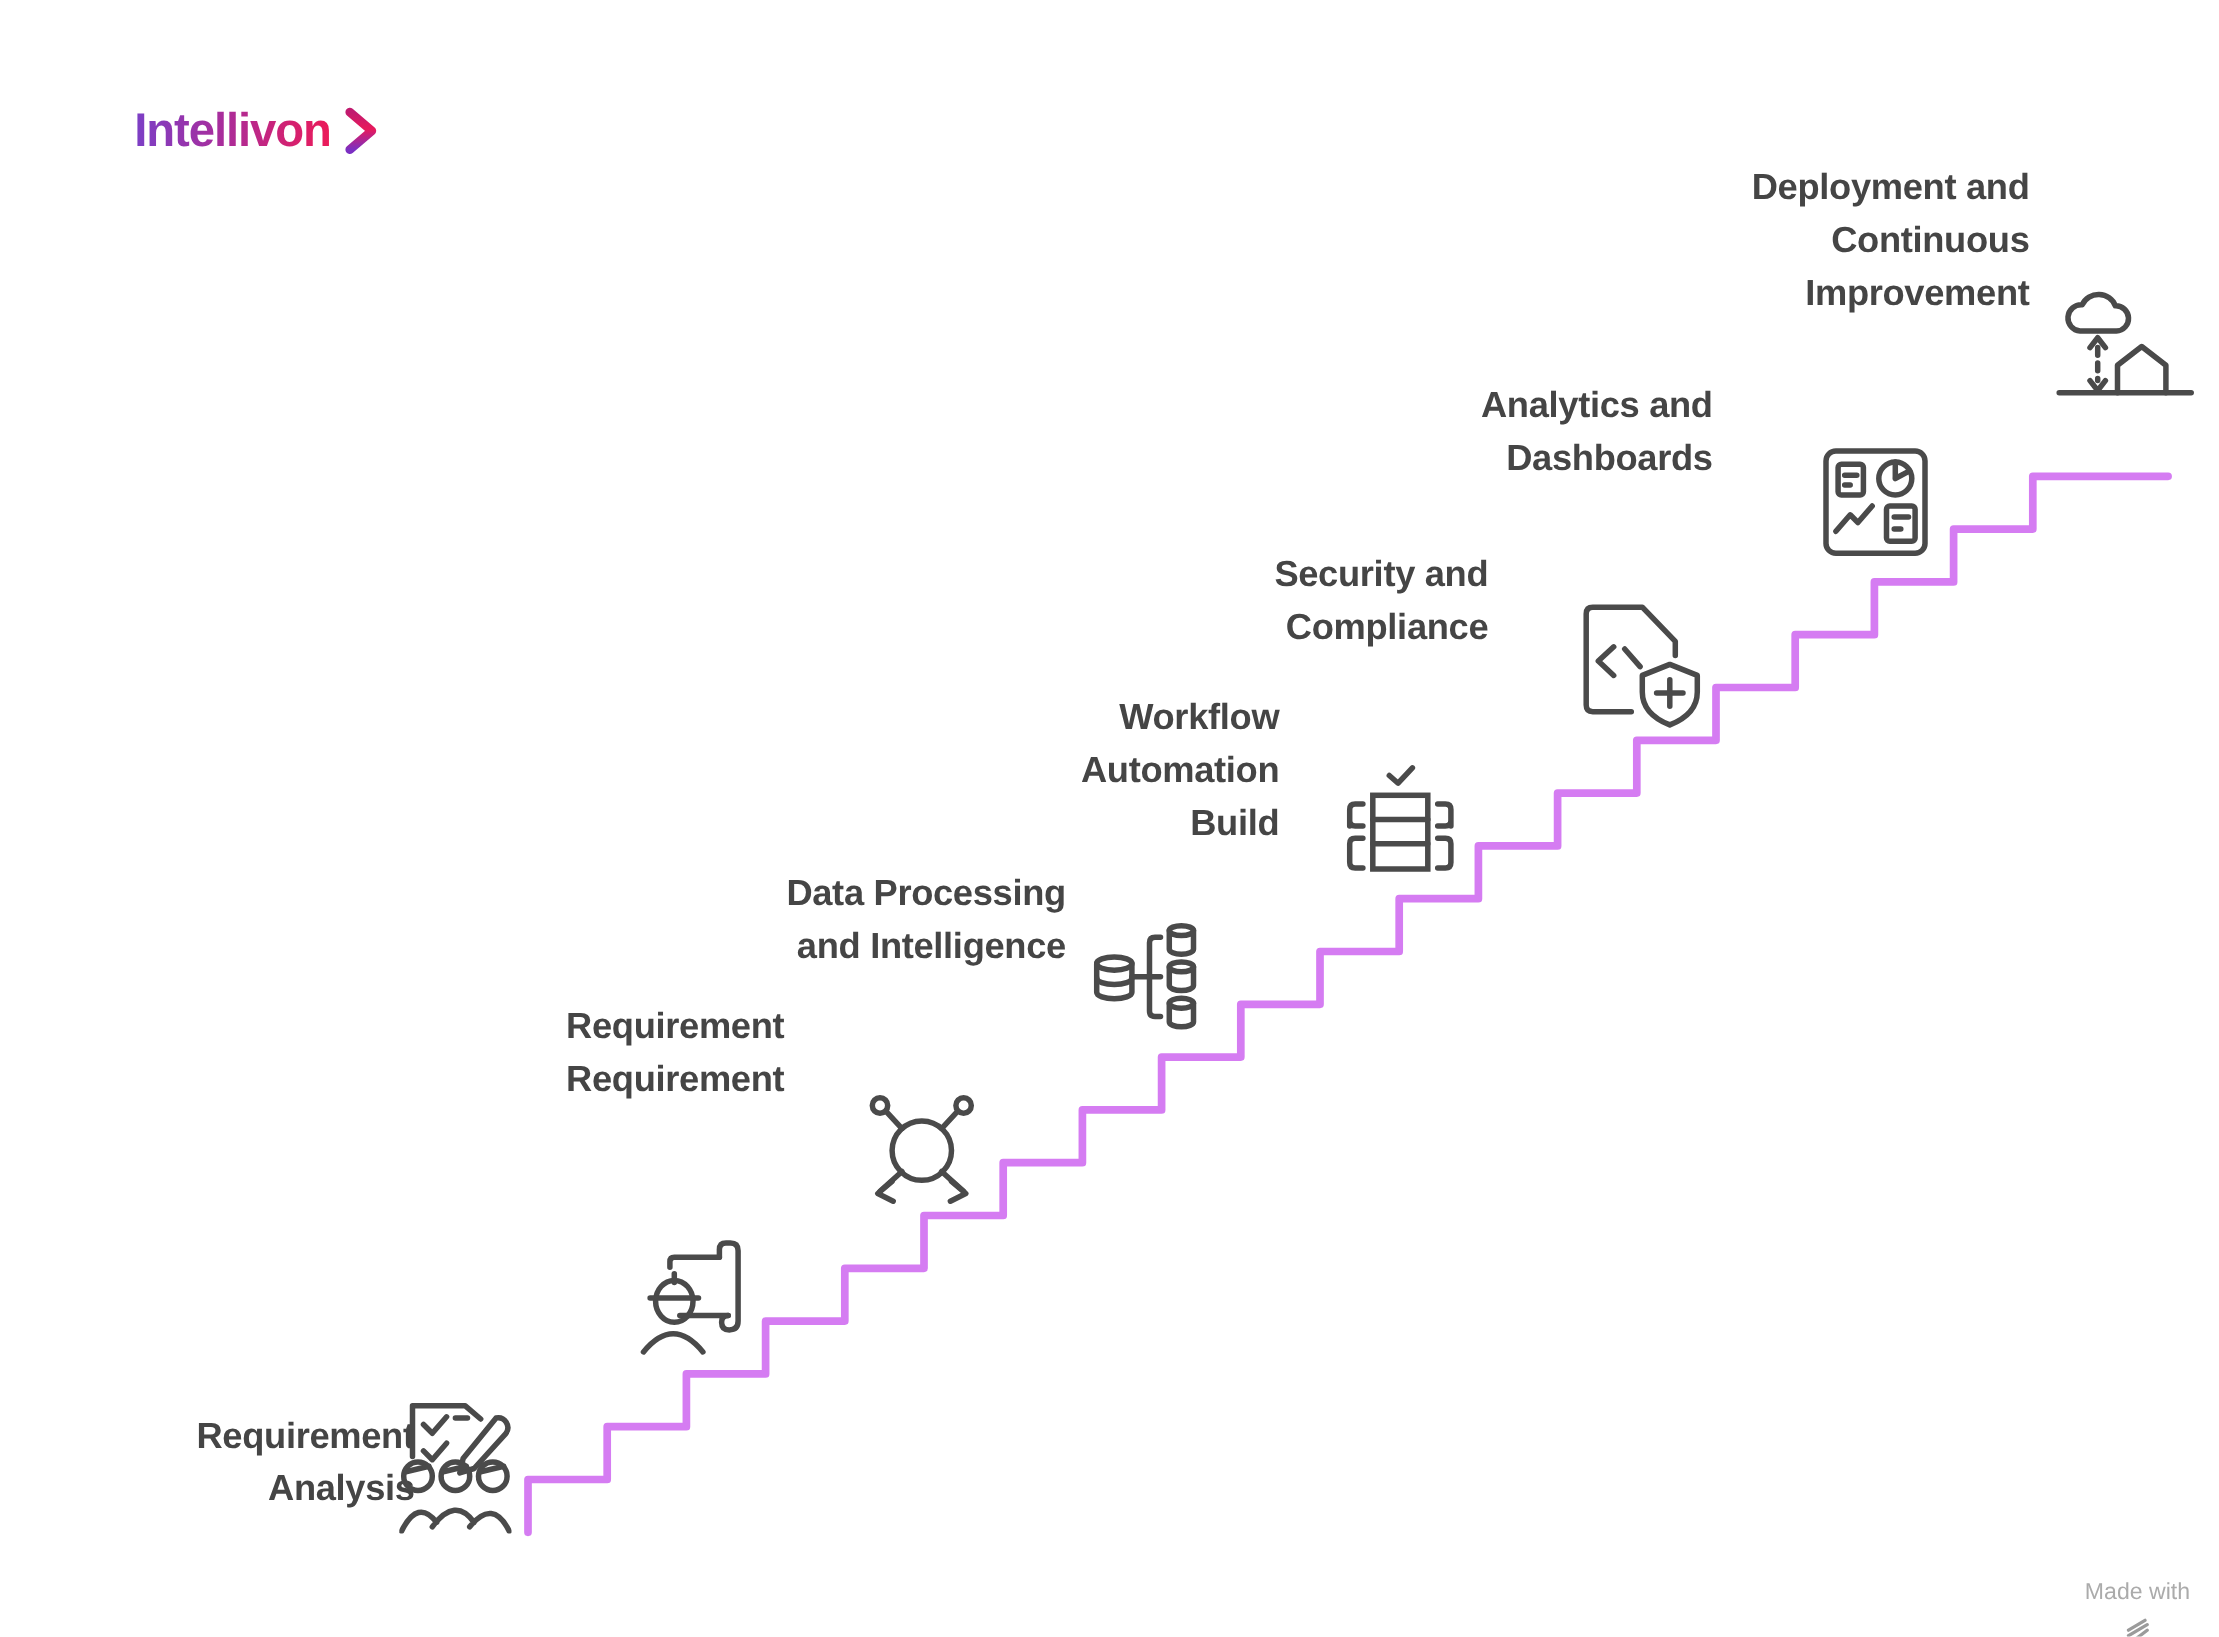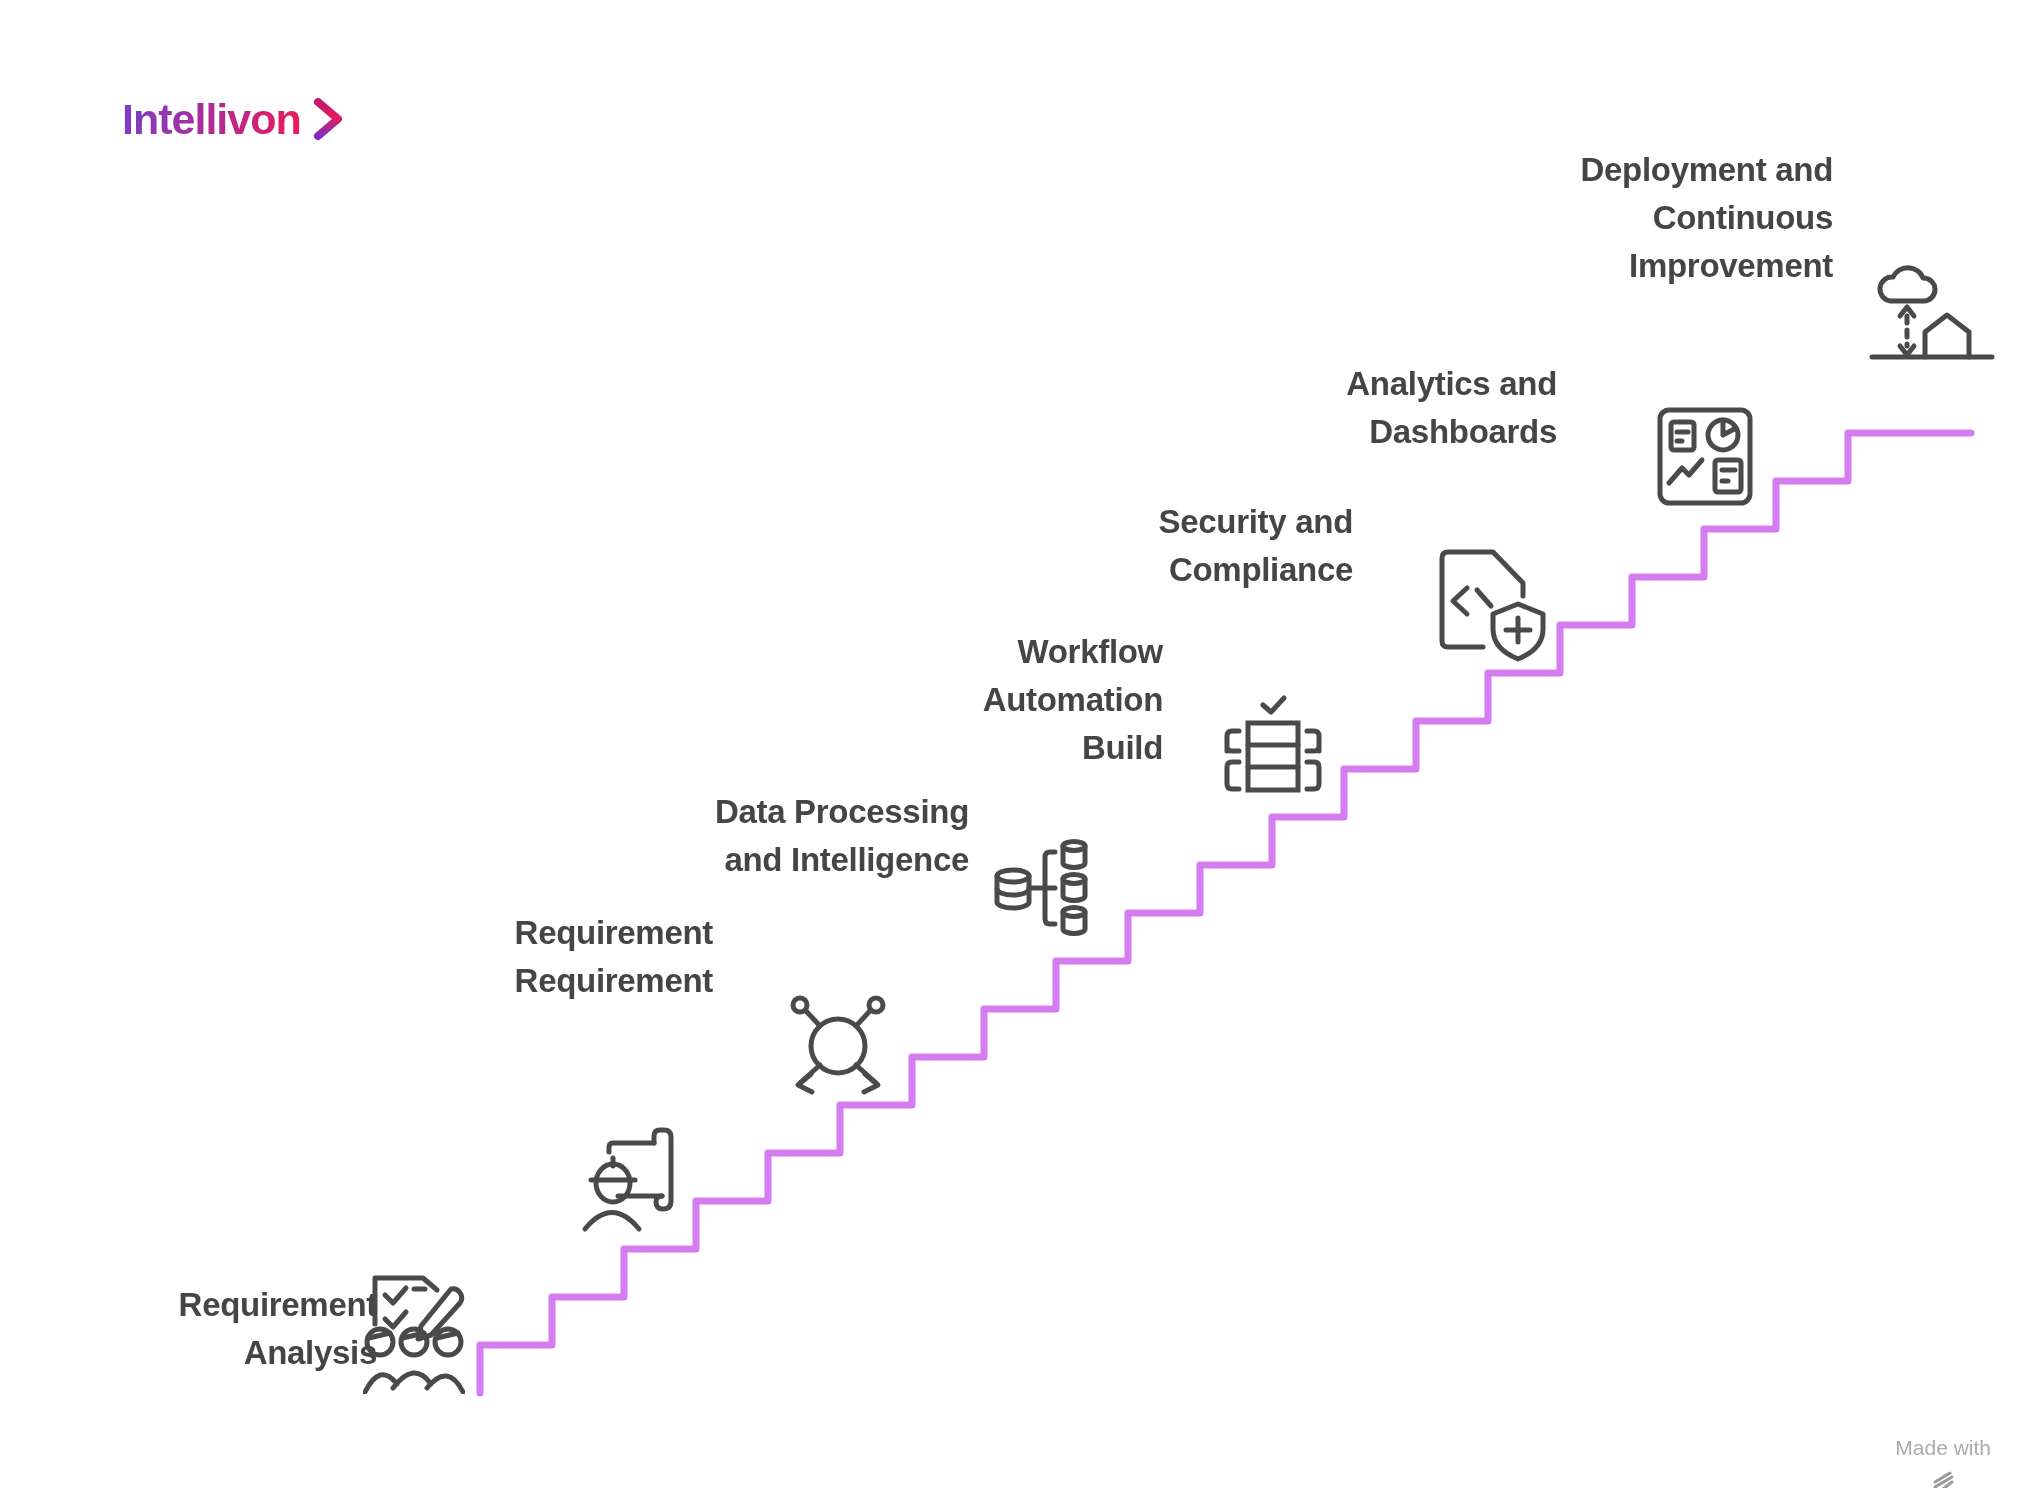--- a/index.html
+++ b/index.html
@@ -73,25 +73,25 @@
   </div>
   <div class="step-label" style="top:498px;right:664px;">
     <div>Security and</div>
     <div>Compliance</div>
   </div>
   <div class="step-label" style="top:628px;right:854px;">
     <div>Workflow</div>
     <div>Automation</div>
     <div>Build</div>
   </div>
-  <div class="step-label" style="top:360px;right:460px;">
+  <div class="step-label" style="top:344px;right:460px;">
     <div>Analytics and</div>
     <div>Dashboards</div>
   </div>
-  <div class="step-label" style="top:146px;right:184px;">
+  <div class="step-label" style="top:146px;right:172px;">
     <div>Deployment and</div>
     <div>Continuous</div>
     <div>Improvement</div>
   </div>
 
   <svg class="icon" style="left:363px;top:1268px;" width="102" height="126" viewBox="0 0 102 126" fill="none" stroke="#4A4A4A" stroke-width="5" stroke-linecap="round" stroke-linejoin="round">
     <path d="M12,56 V10 H60 L74,22"></path>
     <path d="M22,27 l8,8 l13,-15"></path>
     <path d="M51,21 h11"></path>
     <path d="M22,51 l8,8 l13,-15"></path>

